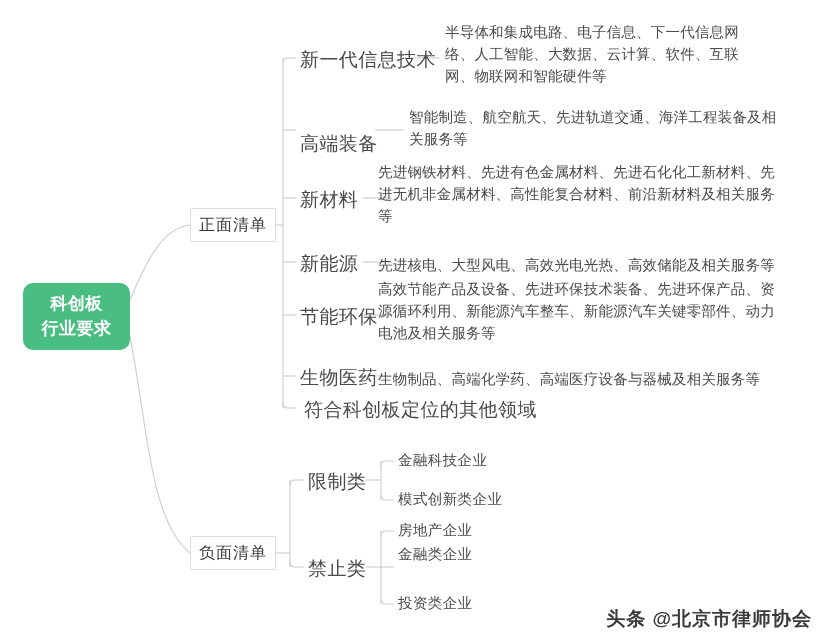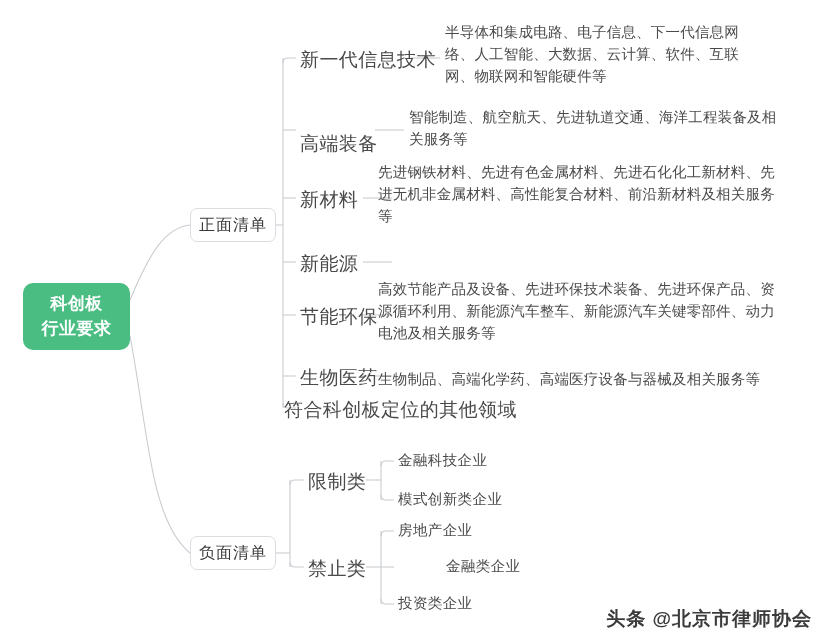--- a/index.html
+++ b/index.html
@@ -29,21 +29,21 @@
     line-height:1.45;
     letter-spacing:0.5px;
     box-sizing:border-box;
   }
   .root-node span{display:block;white-space:nowrap;}
 
   
   .l1-node{
     position:absolute;
     border:1px solid #dadde1;
-    border-radius:7px;
+    border-radius:1px;
     background:#ffffff;
     color:#3a3a3a;
     font-size:16px;
     display:flex;align-items:center;justify-content:center;
     box-sizing:border-box;
     letter-spacing:1px;
   }
   #node-positive{left:190px;top:208px;width:86px;height:34px;}
   #node-negative{left:190px;top:536px;width:86px;height:34px;}
 
@@ -154,42 +154,43 @@
   <div class="cat-label" style="left:300px;top:122px;margin-top:12px;">高端装备</div>
 
   <div class="cat-label" style="left:300px;top:190px;">新材料</div>
 
   <div class="cat-label" style="left:300px;top:254px;">新能源</div>
 
   <div class="cat-label" style="left:300px;top:307px;">节能环保</div>
 
   <div class="cat-label" style="left:300px;top:368px;">生物医药</div>
 
-  <div class="cat-label" style="left:284px;top:400px;">符合科创板定位的其他领域</div>
+  <div class="cat-label" style="left:304px;top:400px;">符合科创板定位的其他领域</div>
 
   <div class="detail" style="left:445px;top:21px;width:298px;">半导体和集成电路、电子信息、下一代信息网络、人工智能、大数据、云计算、软件、互联网、物联网和智能硬件等</div>
 
   <div class="detail" style="left:409px;top:106px;width:375px;">智能制造、航空航天、先进轨道交通、海洋工程装备及相关服务等</div>
 
   <div class="detail" style="left:378px;top:161px;width:406px;">先进钢铁材料、先进有色金属材料、先进石化化工新材料、先进无机非金属材料、高性能复合材料、前沿新材料及相关服务等</div>
 
+  <div class="detail nowrap" style="left:378px;top:254px;">先进核电、大型风电、高效光电光热、高效储能及相关服务等</div>
 
   <div class="detail" style="left:378px;top:278px;width:406px;">高效节能产品及设备、先进环保技术装备、先进环保产品、资源循环利用、新能源汽车整车、新能源汽车关键零部件、动力电池及相关服务等</div>
 
   <div class="detail nowrap" style="left:378px;top:368px;">生物制品、高端化学药、高端医疗设备与器械及相关服务等</div>
 
   <div class="cat-label" style="left:308px;top:472px;">限制类</div>
 
   <div class="cat-label" style="left:308px;top:559px;">禁止类</div>
 
   <div class="leaf-label" style="left:398px;top:453px;">金融科技企业</div>
 
   <div class="leaf-label" style="left:398px;top:492px;">模式创新类企业</div>
 
   <div class="leaf-label" style="left:398px;top:523px;">房地产企业</div>
 
-  <div class="leaf-label" style="left:398px;top:559px;margin-left:48px;">金融类企业</div>
+  <div class="leaf-label" style="left:398px;top:547px;">金融类企业</div>
 
   <div class="leaf-label" style="left:398px;top:596px;">投资类企业</div>
 
   <div class="watermark">头条 @北京市律师协会</div>
 
 </div>
 
 </body></html>

